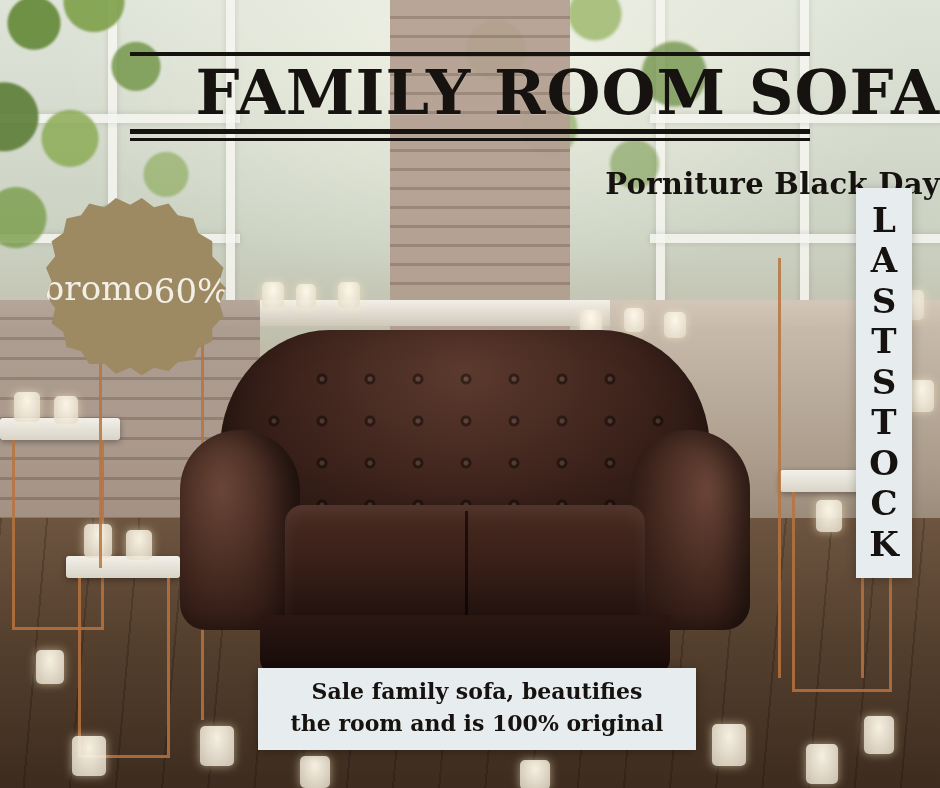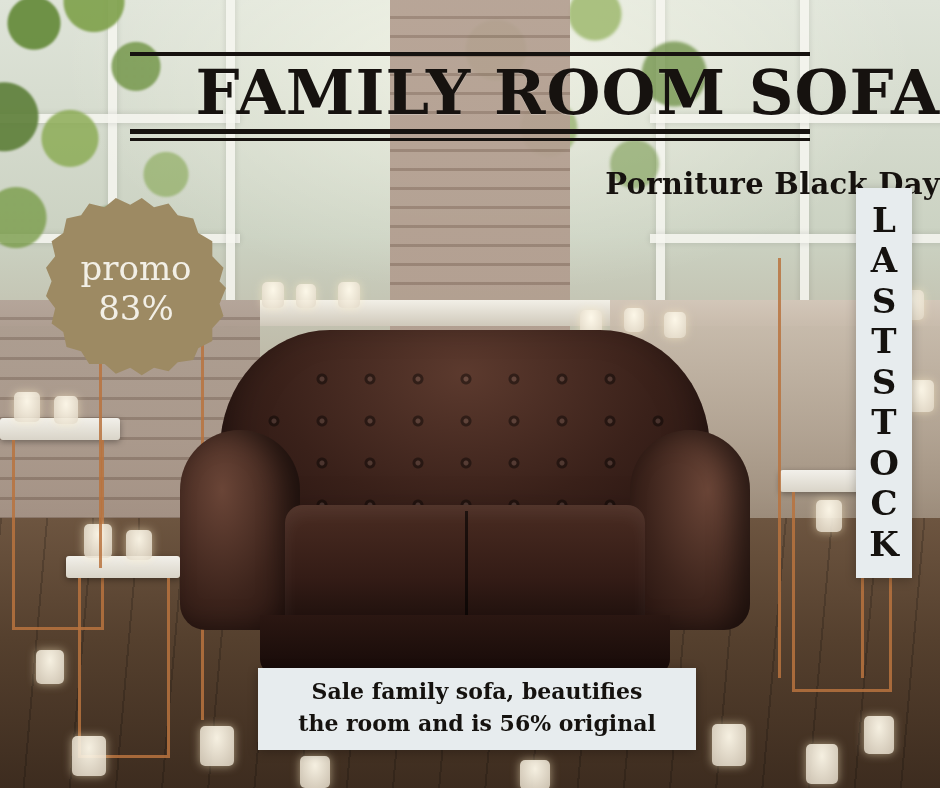--- a/index.html
+++ b/index.html
@@ -234,21 +234,21 @@
   
   .promo {
     position: absolute;
     left: 46px;
     top: 198px;
     width: 180px;
     height: 180px;
     background: #9d8a63;
     color: #f2efe6;
     display: flex;
-    flex-direction: column;
+    flex-direction: row;
     align-items: center;
     justify-content: center;
     text-align: center;
     clip-path: polygon(
       100% 50%, 96.4% 58.7%, 98.6% 65.5%, 92.4% 72.3%, 92.4% 79.4%,
       84.6% 83.5%, 81.8% 90%, 73.2% 91.2%, 68.1% 96.3%, 60% 94.3%,
       53.2% 98.5%, 46.8% 94.3%, 38.8% 97.6%, 32.6% 92.2%, 24% 92.2%,
       19.5% 85.2%, 11.4% 82.8%, 9.6% 74.4%, 3.1% 69.7%, 5.1% 61.3%,
       0% 54.4%, 3.1% 46.3%, 0% 38.7%, 5.1% 32.3%, 3.1% 24%,
       9.6% 19.5%, 11.4% 11.4%, 19.5% 9.6%, 24% 3.1%, 32.6% 5.1%,
@@ -383,33 +383,33 @@
   <div class="title-wrap">
     <div class="rule"></div>
     <h1 class="title">FAMILY ROOM SOFA</h1>
     <div class="rule bottom"></div>
     <div class="rule bottom2"></div>
     <div class="subtitle">Porniture Black Day</div>
   </div>
 
   <div class="promo">
     <div class="p1">promo</div>
-    <div class="p2">83%</div>
+    <div class="p2">60%</div>
   </div>
 
   <div class="laststock">
     <span>L</span>
     <span>A</span>
     <span>S</span>
     <span>T</span>
     <span>S</span>
     <span>T</span>
     <span>O</span>
     <span>C</span>
     <span>K</span>
   </div>
 
   <div class="caption">
     <div>Sale family sofa, beautifies</div>
-    <div>the room and is 56% original</div>
+    <div>the room and is 100% original</div>
   </div>
 
 </div>
 
 </body></html>

